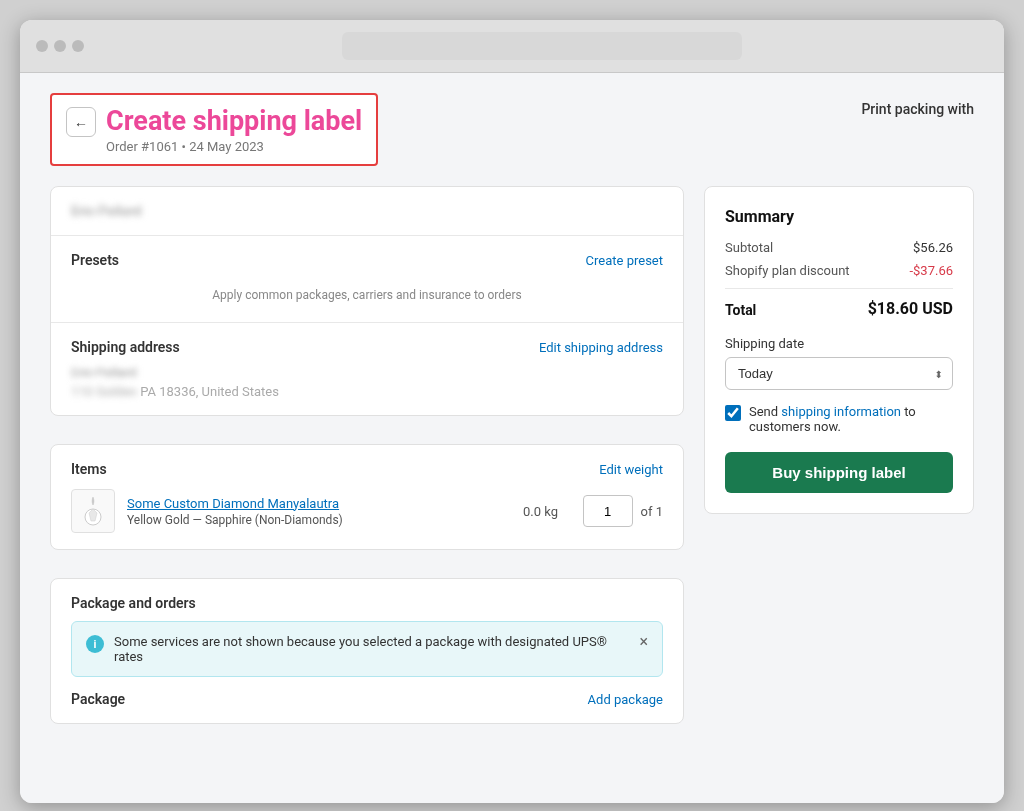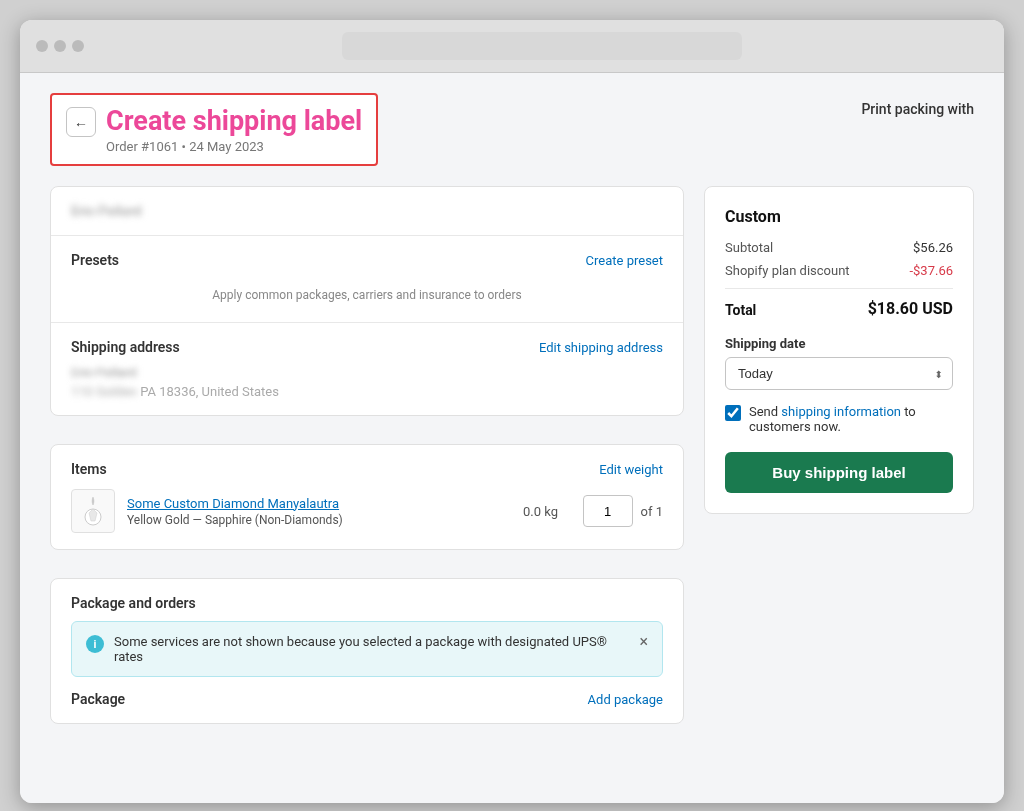--- a/index.html
+++ b/index.html
@@ -333,21 +333,21 @@
       font-weight: 700;
       color: #111;
     }
     .shipping-date-section {
       margin-bottom: 14px;
     }
     .field-label {
       font-size: 13px;
       color: #333;
       margin-bottom: 6px;
-      font-weight: 700;
+      font-weight: 400;
     }
     .select-wrapper {
       position: relative;
     }
     .select-input {
       width: 100%;
       padding: 8px 12px;
       border: 1px solid #c4c4c4;
       border-radius: 6px;
       font-size: 13px;
@@ -493,21 +493,21 @@
             <div class="package-footer">
               <span class="section-title">Package</span>
               <a class="section-link">Add package</a>
             </div>
           </div>
         </div>
       </div>
 
       <div class="right-panel">
         <div class="summary-card">
-          <div class="summary-title">Custom</div>
+          <div class="summary-title">Summary</div>
           <div class="summary-row">
             <span class="summary-label">Subtotal</span>
             <span class="summary-value">$56.26</span>
           </div>
           <div class="summary-row">
             <span class="summary-label">Shopify plan discount</span>
             <span class="summary-value discount">-$37.66</span>
           </div>
           <hr class="summary-divider">
           <div class="summary-total-row">

